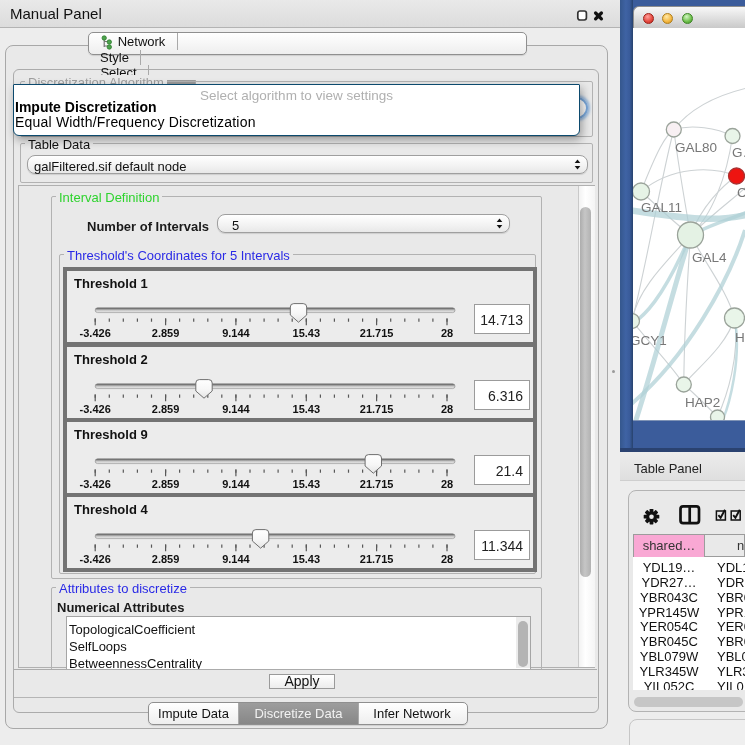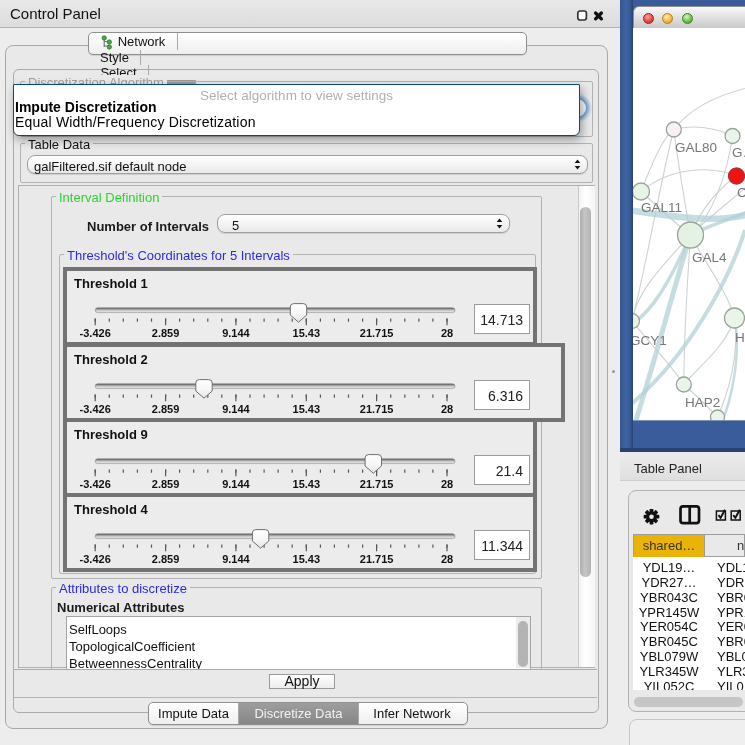--- a/index.html
+++ b/index.html
@@ -53,39 +53,39 @@
   #bluezone{left:620px;top:0;width:125px;height:452px;background:#3b5c9b;}
   #bluestrip{left:620px;top:0;width:13px;height:452px;background:linear-gradient(90deg,#35578d,#3f63a4 45%,#395b9a 75%,#2a4674 96%,#2a4674);}
   #netwin-tb{left:633px;top:6px;width:112px;height:21px;background:linear-gradient(#f8f8f8,#c9c9c9);
     border:1px solid #8e8e8e;border-bottom:1px solid #9a9a9a;border-radius:6px 0 0 0;border-right:none;}
   #netwin-c{left:633px;top:28px;width:112px;height:392px;background:#fff;border-bottom:1px solid #7f93b5;box-sizing:content-box;overflow:hidden;}
   .tl-dot{position:absolute;top:13px;width:9px;height:9px;border-radius:50%;}
   #tablebar{left:620px;top:452px;width:125px;height:28px;background:linear-gradient(#ececec,#dfdfdf);
     border-bottom:1px solid #cfcfcf;}
   #tablebar .t{position:absolute;left:14px;top:9px;font-size:13px;color:#222;text-align:center;}
   #tpanel{left:628px;top:490px;width:130px;height:220px;border:1px solid #b3b3b3;border-radius:8px;background:#e9e9e9;}
-  #thead1{left:633px;top:534px;width:72px;height:24px;background:#eab308;border:1px solid #9c9c9c;box-sizing:border-box;
+  #thead1{left:633px;top:534px;width:72px;height:24px;background:#f9a8d4;border:1px solid #9c9c9c;box-sizing:border-box;
     text-align:center;line-height:22px;font-size:13px;color:#333;}
   #thead2{left:705px;top:534px;width:40px;height:23px;background:#e9e9e9;border:1px solid #9c9c9c;border-left:none;box-sizing:border-box;
     font-size:13px;color:#333;line-height:22px;padding-left:32px;overflow:hidden;}
   #trows{left:633px;top:557px;width:112px;height:132.5px;background:#fff;overflow:hidden;font-size:13px;color:#111;padding-top:4px;box-sizing:border-box;}
   #trows .r{height:14.85px;line-height:14.85px;white-space:nowrap;}
   #trows .c1{display:inline-block;width:72px;text-align:center;}
   #trows .c2{display:inline-block;padding-left:12px;}
   #hscroll{left:634px;top:697px;width:109px;height:10px;border-radius:5px;background:#c6c6c6;}
   #tpanel2{left:629px;top:719px;width:130px;height:40px;border:1px solid #c6c6c6;border-radius:8px;background:#efefef;}
 </style>
 </head>
 <body>
 <div id="root">
 
   <div class="abs" id="outerpane"></div>
   <div class="abs" id="innerpane"></div>
   <div class="abs" id="titlebar">
-      <div class="t">Control Panel</div>
+      <div class="t">Manual Panel</div>
     </div>
 
   <svg class="abs" style="left:576px;top:9px" width="30" height="13" viewBox="0 0 30 13">
     <rect x="1.8" y="2" width="8.6" height="9" rx="2.2" fill="#fff" stroke="#333" stroke-width="1.7"></rect>
     <path d="M19.6 4 L25.4 9.8 M25.4 4 L19.6 9.8" stroke="#111" stroke-width="3.3" stroke-linecap="round"></path>
   </svg>
 
   <div class="abs seg" style="left:88px;top:32px;width:437px;flex-direction:column;">
     <div class="s" style="width:89px"><svg width="13" height="17" viewBox="0 0 13 17" style="margin-right:4px">
       <path d="M3.2 5.5 V14 M3.2 8.5 H8 M3.2 13 H8" stroke="#777" stroke-width="1.2" fill="none"></path>
@@ -166,21 +166,21 @@
           <text x="168.9" y="65.5">9.144</text>
         <text x="239.3" y="65.5">15.43</text>
           <text x="309.6" y="65.5">21.715</text>
           <text x="380.0" y="65.5">28</text>
       </g>
       <path d="M223.3 44 L223.3 36 Q223.3 32.6 226.8 32.6 L236.2 32.6 Q239.7 32.6 239.7 36 L239.7 44 L231.5 51.2 Z" fill="url(#thm)" stroke="#6f6f6f" stroke-width="1"></path>
     </svg>
     <div class="val">14.713</div>
   </div>
 
-  <div class="abs tbox" style="left:63px;top:343px;padding-left:28px;">
+  <div class="abs tbox" style="left:63px;top:343px;">
     <div class="tl">Threshold 2</div>
     <svg class="abs" style="left:0;top:0" width="466" height="71" viewBox="0 0 466 71">
       <rect x="28.2" y="36.8" width="359.8" height="4.8" rx="2.4" fill="url(#trk)" stroke="#8a8a8a" stroke-width="0.6"></rect>
       <path d="M28.2 47.6V50.8 M42.3 47.6V50.8 M56.3 47.6V50.8 M70.4 47.6V50.8 M84.5 47.6V50.8 M98.6 47.6V50.8 M112.6 47.6V50.8 M126.7 47.6V50.8 M140.8 47.6V50.8 M154.8 47.6V50.8 M168.9 47.6V50.8 M183.0 47.6V50.8 M197.1 47.6V50.8 M211.1 47.6V50.8 M225.2 47.6V50.8 M239.3 47.6V50.8 M253.4 47.6V50.8 M267.4 47.6V50.8 M281.5 47.6V50.8 M295.6 47.6V50.8 M309.6 47.6V50.8 M323.7 47.6V50.8 M337.8 47.6V50.8 M351.9 47.6V50.8 M365.9 47.6V50.8 M380.0 47.6V50.8" stroke="#585858" stroke-width="1.2"></path>
       <path d="M28.2 47.6V54.2 M98.6 47.6V54.2 M168.9 47.6V54.2 M239.3 47.6V54.2 M309.6 47.6V54.2 M380.0 47.6V54.2" stroke="#585858" stroke-width="1.2"></path>
       <g class="ticktext" text-anchor="middle">
         <text x="28.2" y="65.5">-3.426</text>
           <text x="98.6" y="65.5">2.859</text>
           <text x="168.9" y="65.5">9.144</text>
         <text x="239.3" y="65.5">15.43</text>
@@ -228,22 +228,22 @@
       <path d="M185.4 44 L185.4 36 Q185.4 32.6 188.9 32.6 L198.3 32.6 Q201.8 32.6 201.8 36 L201.8 44 L193.6 51.2 Z" fill="url(#thm)" stroke="#6f6f6f" stroke-width="1"></path>
     </svg>
     <div class="val">11.344</div>
   </div>
 
   <div class="abs fs" style="left:51px;top:587px;width:489px;height:90px;">
     <span class="lg" style="color:#2a2ae6;">Attributes to discretize</span>
   </div>
   <div class="abs" style="left:57px;top:600px;font-weight:bold;">Numerical Attributes</div>
   <div class="abs" id="numlist">
+    <div>TopologicalCoefficient</div>
     <div>SelfLoops</div>
-    <div>TopologicalCoefficient</div>
     <div>BetweennessCentrality</div>
   </div>
   <div class="abs" style="left:516px;top:617px;width:14px;height:51px;background:#ececec;"></div>
   <div class="abs" style="left:518px;top:621px;width:10px;height:46px;border-radius:5px;background:#b4b4b4;"></div>
 
   <div class="abs" style="left:14px;top:669px;width:583px;height:29px;background:#e9e9e9;border-top:1px solid #ababab;border-bottom:1px solid #b5b5b5;box-sizing:border-box;"></div>
   <div class="abs" id="applybtn">Apply</div>
 
   <div class="abs seg" style="left:148px;top:702px;width:318px;">
     <div class="s" style="width:90px">Impute Data</div>

